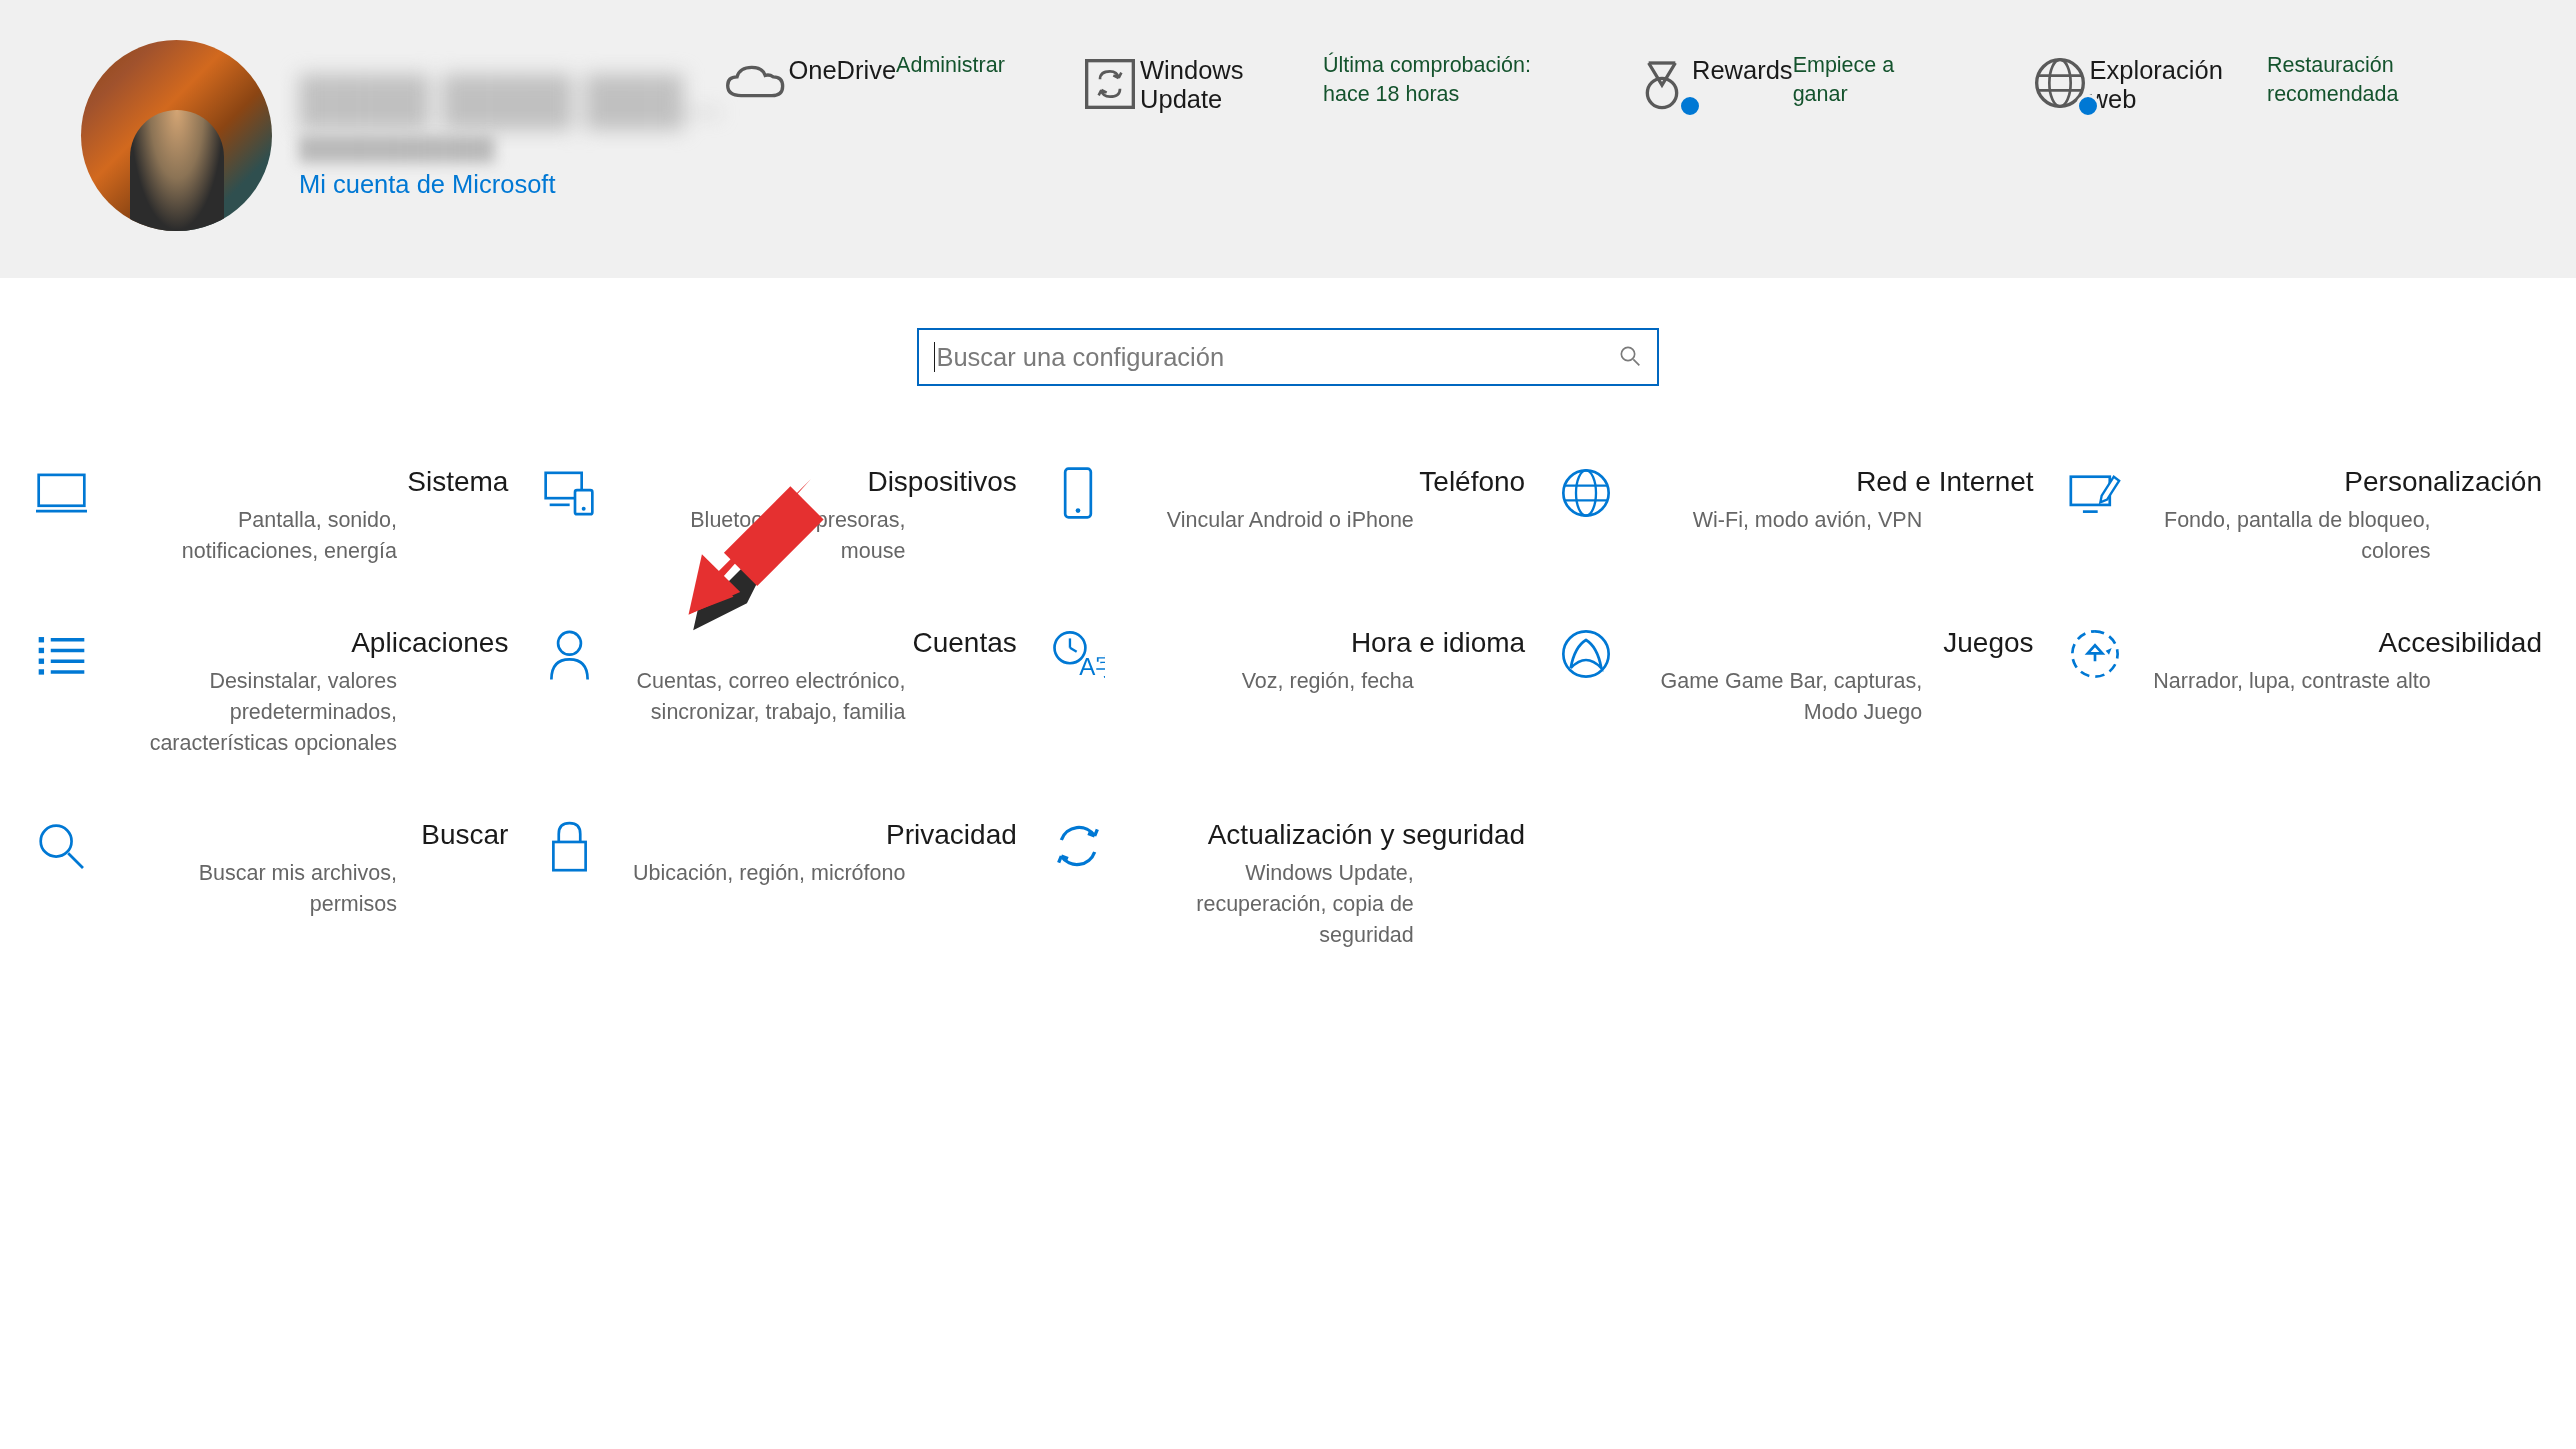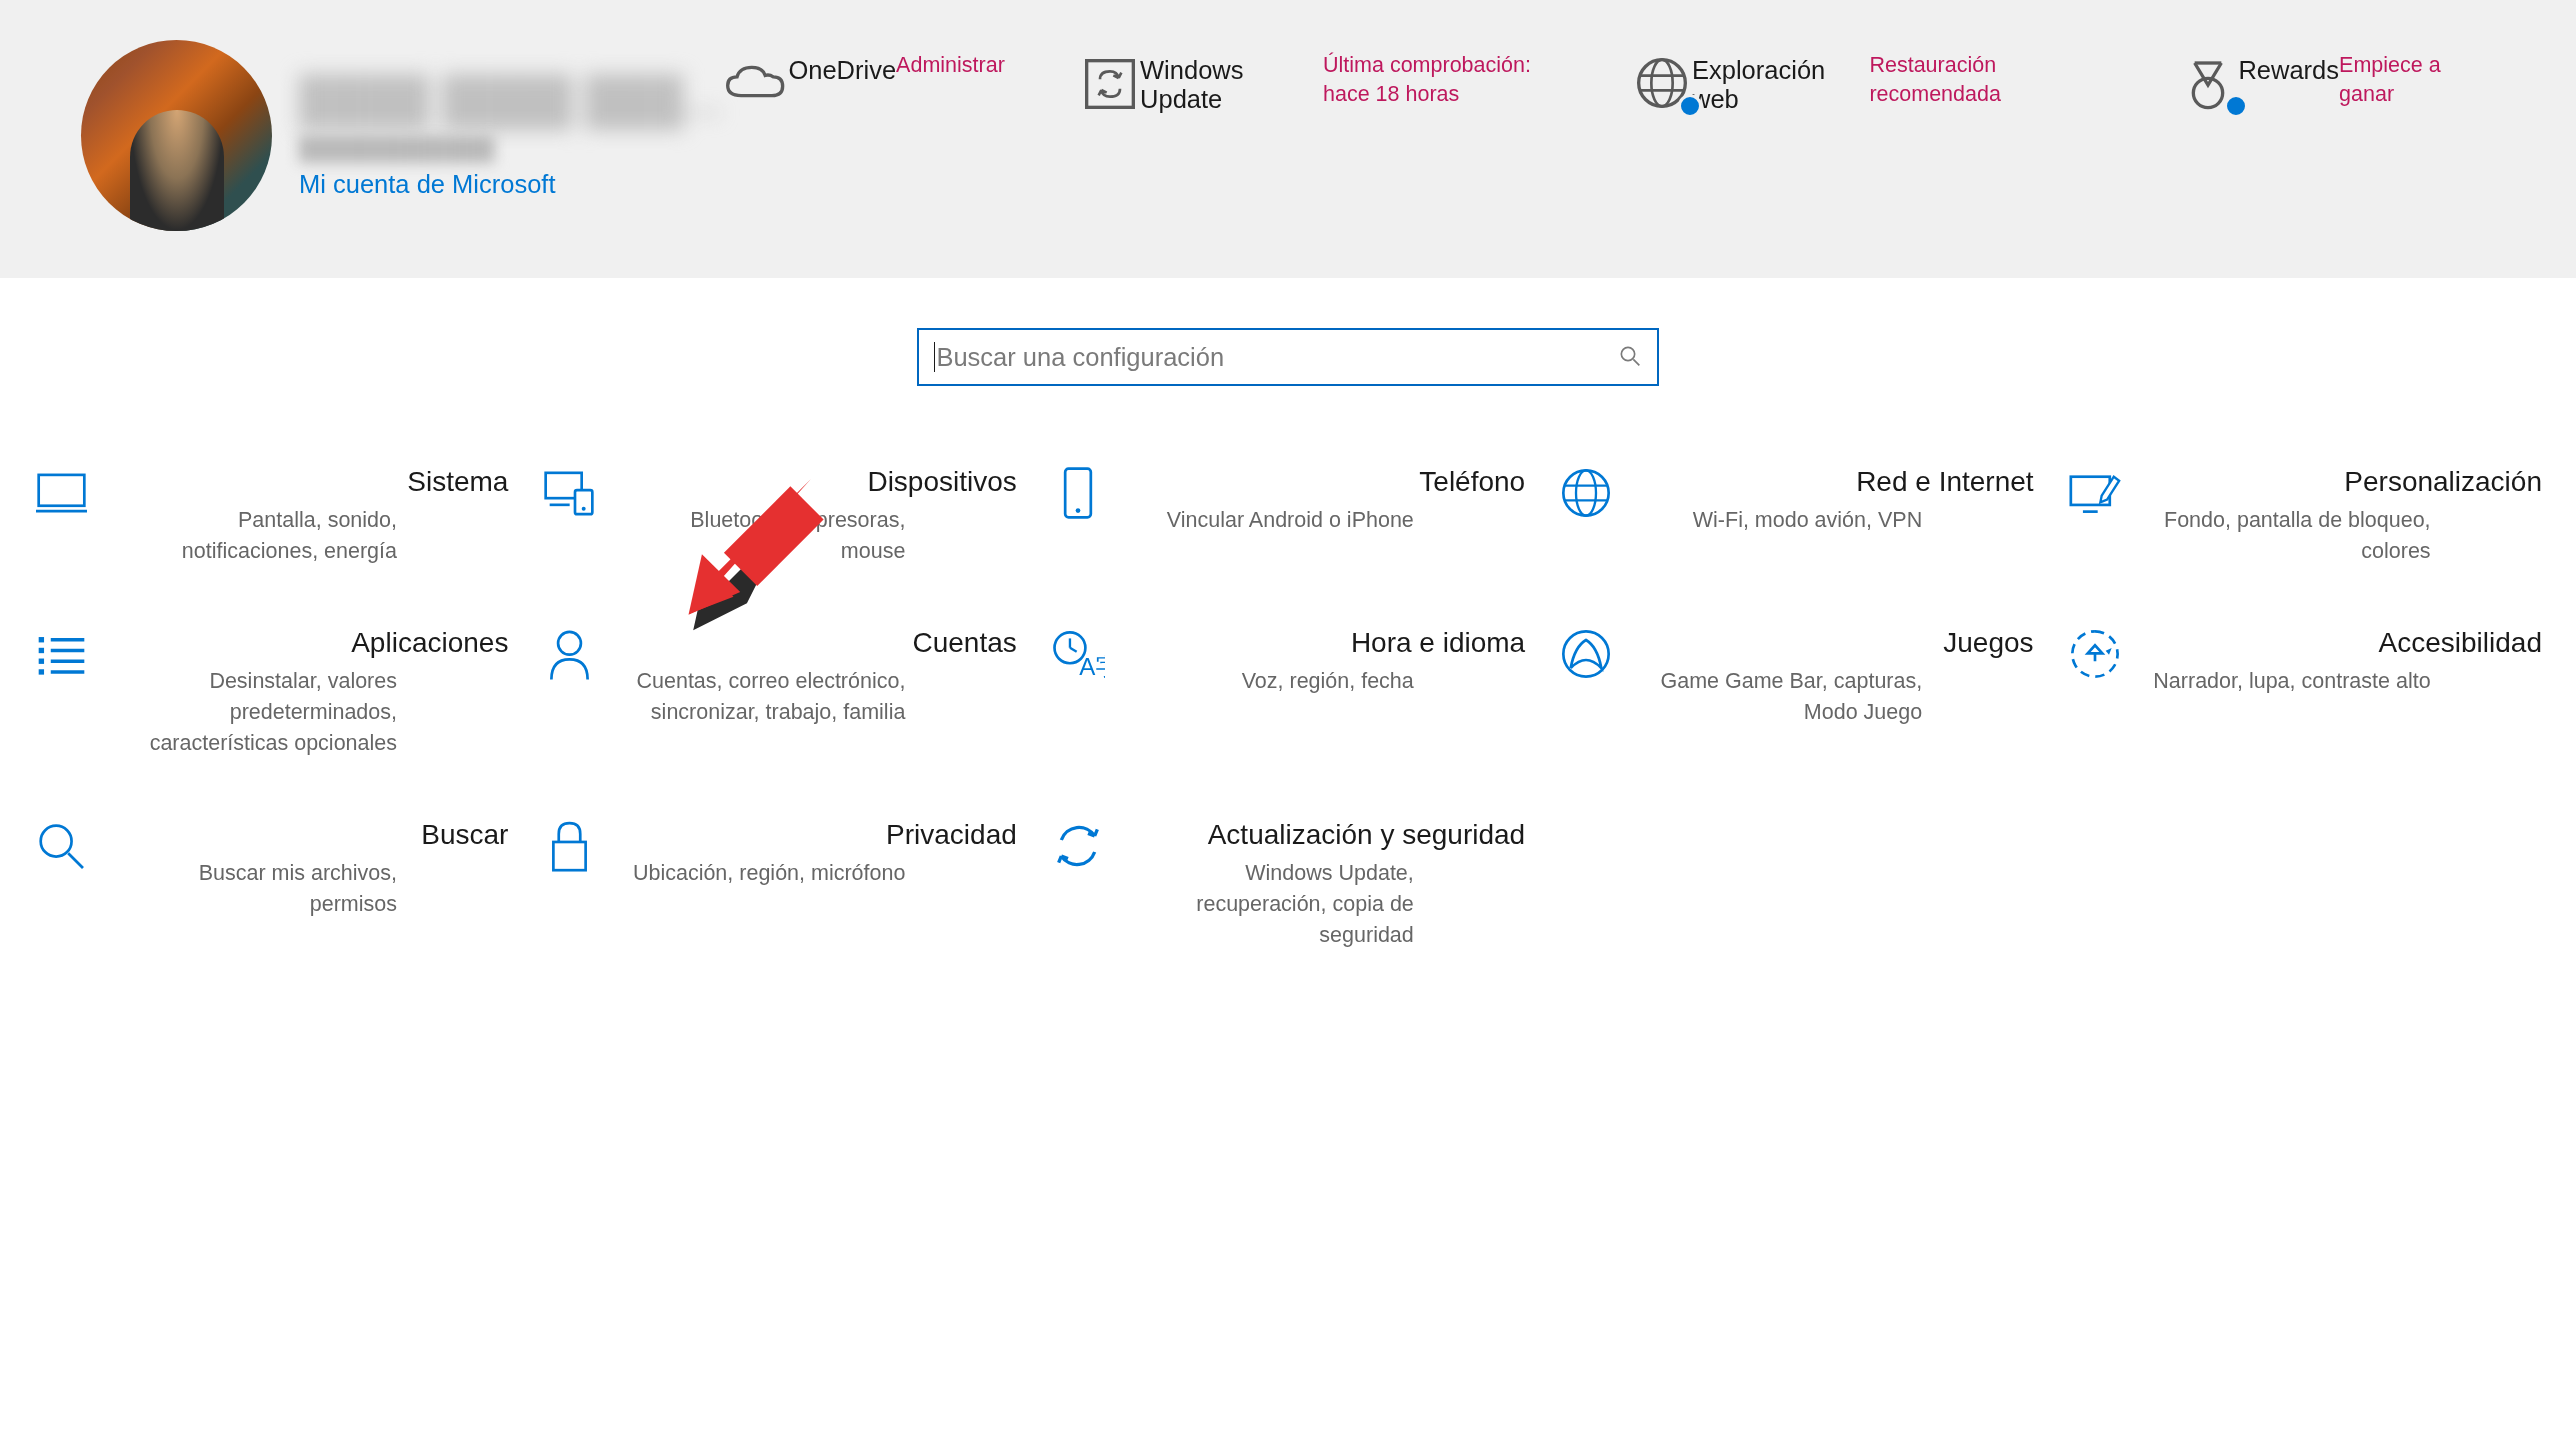--- a/index.html
+++ b/index.html
@@ -100,21 +100,21 @@
       border: 3.4px solid #f0f0f0;
     }
     .tile-title {
       font-size: 25.5px;
       font-weight: 400;
       color: #1a1a1a;
       margin-top: 9.4px;
     }
     .tile-sub {
       font-size: 21.5px;
-      color: #be185d;
+      color: #14532d;
       margin-top: 4px;
       line-height: 1.35;
       max-width: 228px;
     }
     .search-section {
       display: flex;
       justify-content: center;
       padding: 50px 0 60px 0;
     }
     .search-box {
@@ -213,53 +213,53 @@
     <div class="tile">
       <div class="tile-icon-wrap">
         <svg width="60" height="60" viewBox="0 0 90 90">
           <rect x="10" y="10" width="70" height="70" fill="none" stroke="#5a5a5a" stroke-width="5"></rect>
           <path d="M 30 38 Q 30 26 45 26 Q 56 26 58 36 M 58 36 L 50 32 M 58 36 L 62 28" fill="none" stroke="#5a5a5a" stroke-width="4"></path>
           <path d="M 60 52 Q 60 64 45 64 Q 34 64 32 54 M 32 54 L 40 58 M 32 54 L 28 62" fill="none" stroke="#5a5a5a" stroke-width="4"></path>
         </svg>
       </div>
       <div class="tile-title">Windows Update</div>
       <div class="tile-sub">Última comprobación: hace 18 horas</div>
+    </div>
+
+    <div class="tile">
+      <div class="tile-icon-wrap">
+        <div class="tile-icon">
+          <svg width="60" height="60" viewBox="0 0 90 90">
+            <path d="M 25 15 L 45 48 L 65 15" fill="none" stroke="#5a5a5a" stroke-width="5"></path>
+            <line x1="25" y1="15" x2="65" y2="15" stroke="#5a5a5a" stroke-width="5"></line>
+            <circle cx="45" cy="60" r="22" fill="none" stroke="#5a5a5a" stroke-width="5"></circle>
+          </svg>
+          <div class="tile-badge"></div>
+        </div>
+      </div>
+      <div class="tile-title">Rewards</div>
+      <div class="tile-sub">Empiece a ganar</div>
     </div>
 
     <div class="tile">
       <div class="tile-icon-wrap">
         <div class="tile-icon">
           <svg width="60" height="60" viewBox="0 0 90 90">
             <circle cx="45" cy="45" r="35" fill="none" stroke="#5a5a5a" stroke-width="5"></circle>
             <ellipse cx="45" cy="45" rx="16" ry="35" fill="none" stroke="#5a5a5a" stroke-width="4"></ellipse>
             <line x1="12" y1="34" x2="78" y2="34" stroke="#5a5a5a" stroke-width="4"></line>
             <line x1="12" y1="56" x2="78" y2="56" stroke="#5a5a5a" stroke-width="4"></line>
           </svg>
           <div class="tile-badge"></div>
         </div>
       </div>
       <div class="tile-title">Exploración web</div>
       <div class="tile-sub">Restauración recomendada</div>
     </div>
 
-    <div class="tile">
-      <div class="tile-icon-wrap">
-        <div class="tile-icon">
-          <svg width="60" height="60" viewBox="0 0 90 90">
-            <path d="M 25 15 L 45 48 L 65 15" fill="none" stroke="#5a5a5a" stroke-width="5"></path>
-            <line x1="25" y1="15" x2="65" y2="15" stroke="#5a5a5a" stroke-width="5"></line>
-            <circle cx="45" cy="60" r="22" fill="none" stroke="#5a5a5a" stroke-width="5"></circle>
-          </svg>
-          <div class="tile-badge"></div>
-        </div>
-      </div>
-      <div class="tile-title">Rewards</div>
-      <div class="tile-sub">Empiece a ganar</div>
-    </div>
-
   </div>
 </div>
 
 <div class="search-section">
   <div class="search-box">
     <div class="search-cursor"></div>
     <div class="search-placeholder">Buscar una configuración</div>
     <span class="search-icon">
       <svg width="24" height="24" viewBox="0 0 36 36">
         <circle cx="15" cy="15" r="10" fill="none" stroke="currentColor" stroke-width="2.5"></circle>

